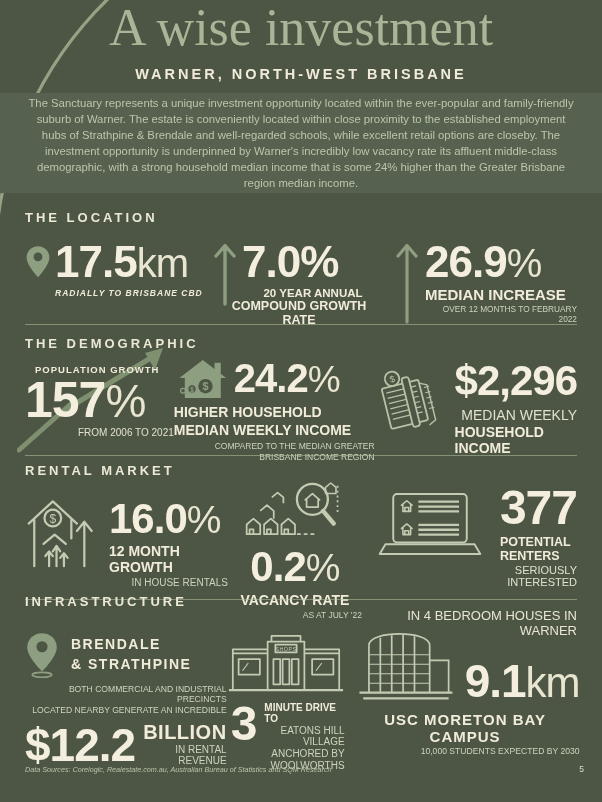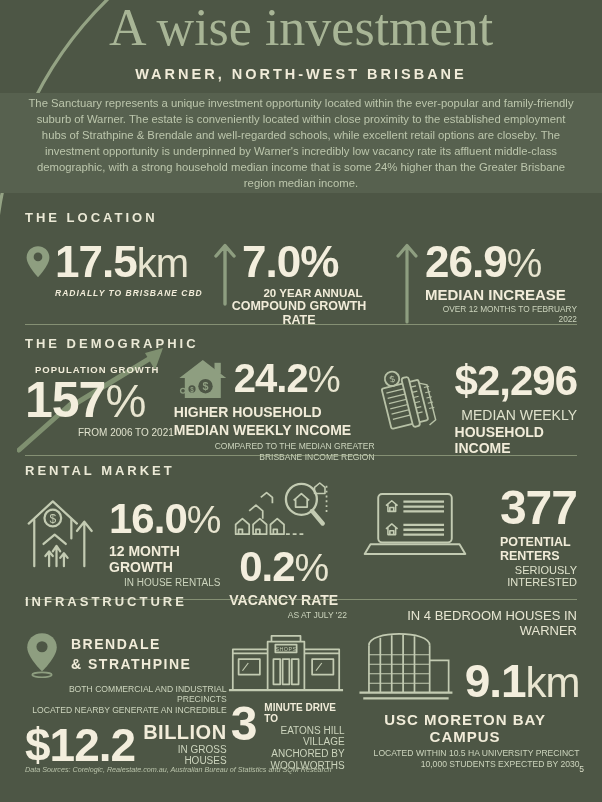--- a/index.html
+++ b/index.html
@@ -257,21 +257,21 @@
             <g stroke="#c3cbb2" stroke-width="2" fill="none" stroke-linejoin="round">
               <rect x="24" y="4" width="76" height="50" rx="4"></rect>
               <path d="M32 16 l6-5 6 5 M34 15 v7 h8 v-7 M36 22 v-4 h4 v4" stroke-width="1.6"></path>
               <path d="M50 12 H92 M50 17 H92 M50 22 H92" stroke-width="2.4"></path>
               <path d="M32 40 l6-5 6 5 M34 39 v7 h8 v-7 M36 46 v-4 h4 v4" stroke-width="1.6"></path>
               <path d="M50 36 H92 M50 41 H92 M50 46 H92" stroke-width="2.4"></path>
               <path d="M16 56 H108 L114 66 H10 Z"></path>
             </g>
           </svg>
         </span>
-        <div style="margin-left:25px;margin-top:-6px">
+        <div style="margin-left:10px;margin-top:-6px">
           <div class="big" style="font-size:48px">377</div>
           <div class="cap-b" style="font-size:12.5px;margin-top:3px">POTENTIAL RENTERS</div>
           <div class="cap-s" style="font-size:11px;color:#dfe2cc;margin-top:1px">SERIOUSLY INTERESTED</div>
         </div>
       </div>
       <div class="cap-s" style="font-size:13px;color:#e7e6d2;margin-top:20px">IN 4 BEDROOM HOUSES IN WARNER</div>
     </div>
   </div>
 
   <div class="abs divider" style="top:599px"></div>
@@ -293,21 +293,21 @@
           <div class="cap-b" style="font-size:14px;letter-spacing:1.5px">BRENDALE</div>
           <div class="cap-b" style="font-size:14px;letter-spacing:1.5px;margin-top:4px">&amp; STRATHPINE</div>
         </div>
       </div>
       <div class="cap-s" style="font-size:8.6px;margin-top:6px">BOTH COMMERCIAL AND INDUSTRIAL PRECINCTS</div>
       <div class="cap-s" style="font-size:8.6px;margin-top:1px">LOCATED NEARBY GENERATE AN INCREDIBLE</div>
       <div class="vrow" style="align-items:flex-end;margin-top:6px">
         <span class="big" style="font-size:46px">$12.2</span>
         <span style="margin-left:8px;margin-bottom:2px">
           <div class="cap-b" style="font-size:20px;letter-spacing:0.5px">BILLION</div>
-          <div class="cap-s" style="font-size:10px;margin-top:0px">IN GROSS HOUSES</div>
+          <div class="cap-s" style="font-size:10px;margin-top:0px">IN RENTAL REVENUE</div>
         </span>
       </div>
     </div>
 
     <div class="stat" style="width:140px">
       <span class="ico" style="display:block;margin:0 auto">
         <svg width="118" height="62" viewBox="0 0 122 64">
           <g stroke="#c3cbb2" stroke-width="1.8" fill="none" stroke-linejoin="round">
             <path d="M42 60 V10 H80 V60"></path>
             <path d="M46 10 V4 H76 V10"></path>
@@ -349,21 +349,20 @@
               <path d="M82 30 H102 V64"></path>
               <path d="M8 64 H106 M12 70 H102" stroke-width="2.4"></path>
             </g>
           </svg>
         </span>
         <span style="margin-left:6px;margin-bottom:2px;white-space:nowrap">
           <span class="big" style="font-size:46px">9.1</span><span class="thin" style="font-size:42px">km</span>
         </span>
       </div>
       <div class="cap-b" style="font-size:15px;letter-spacing:1px;margin-top:5px">USC MORETON BAY CAMPUS</div>
-      <div class="cap-s" style="font-size:8.6px;margin-top:3px">LOCATED WITHIN 10.5 HA UNIVERSITY PRECINCT</div>
       <div class="cap-s" style="font-size:8.6px;margin-top:1px">10,000 STUDENTS EXPECTED BY 2030</div>
     </div>
   </div>
 
   <div class="abs footer-src">Data Sources: Corelogic, Realestate.com.au, Australian Bureau of Statistics and SQM Research</div>
   <div class="abs page-num">5</div>
 
 </div>
 
 </body></html>

